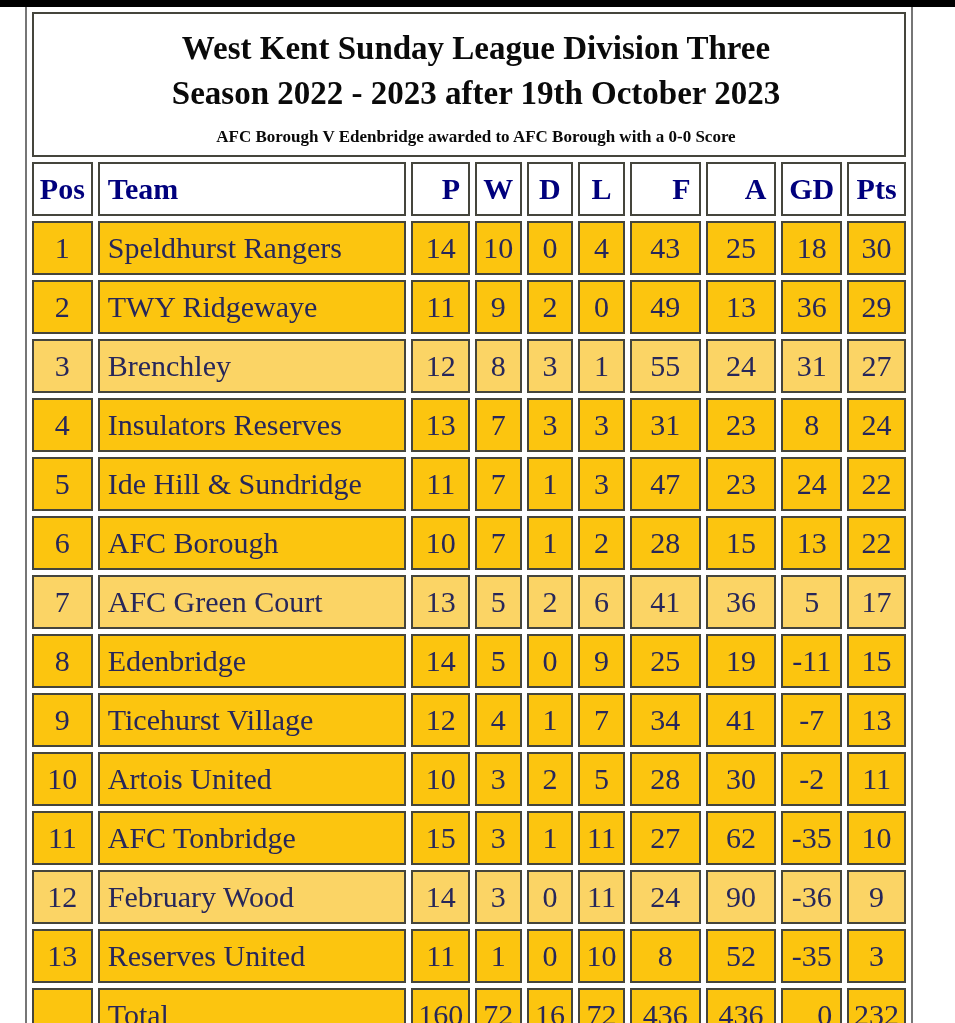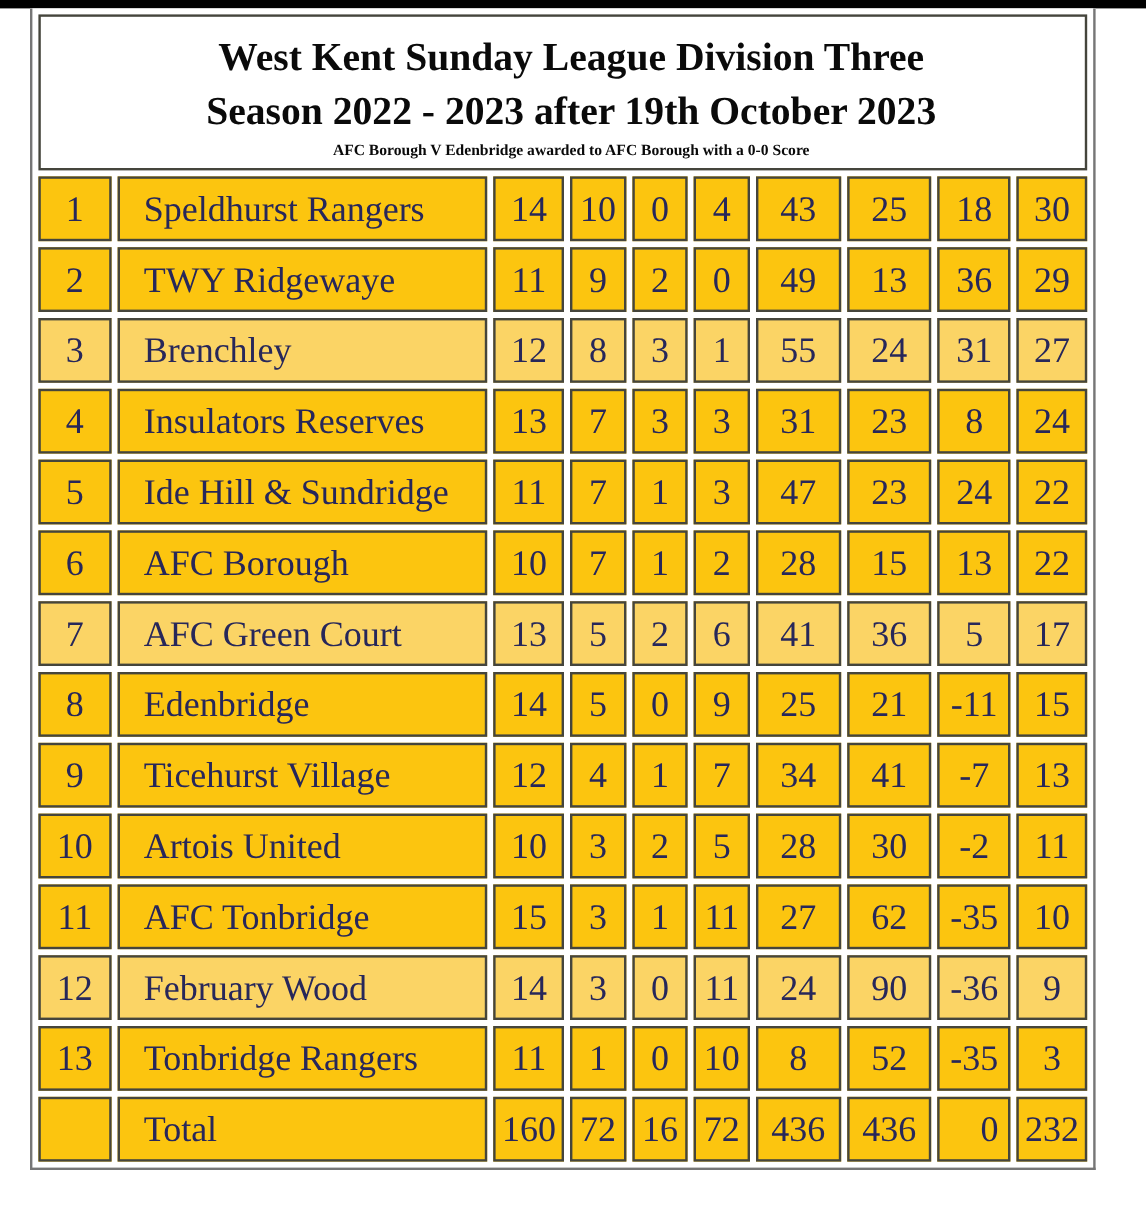--- a/index.html
+++ b/index.html
@@ -52,45 +52,45 @@
     background: #ffffff;
     color: #00007d;
     font-weight: bold;
     text-align: center;
   }
   th.col-team { text-align: left; padding-left: 8px; }
   th.col-pos  { text-align: center; }
   th.col-p, th.col-f, th.col-a { text-align: right; padding-right: 8px; }
 
   td { color: #27275a; text-align: center; }
-  td.col-team { text-align: left; padding-left: 20px; }
+  td.col-team { text-align: left; padding-left: 8px; }
 
   tr.team-row td, tr.total-row td { background: #fcc50f; }
   tr.team-row.light td { background: #fbd465; }
   tr.total-row td.col-gd { text-align: right; padding-right: 8px; }
 
   .title-cell {
     background: #ffffff;
     border: 2px solid #45453c;
     text-align: center;
     height: auto;
     padding: 12px 4px 8px 18px;
     white-space: normal;
   }
   .title-line {
     font-size: 33px;
     font-weight: bold;
     color: #0a0a0a;
     line-height: 1.35;
   }
   .note-line {
-    font-size: 13px;
+    font-size: 17px;
     font-weight: bold;
     color: #0a0a0a;
-    margin-top: 3px;
+    margin-top: 13px;
   }
 </style>
 </head>
 <body>
 
 <div class="top-bar"></div>
 
 <div class="outer">
   <table class="league">
     <colgroup>
@@ -106,20 +106,32 @@
         <col class="c-pts">
     </colgroup>
     <tbody>
       <tr>
         <td class="title-cell" colspan="10">
           <div class="title-line">West Kent Sunday League Division Three</div>
           <div class="title-line">Season 2022 - 2023 after 19th October 2023</div>
           <div class="note-line">AFC Borough V Edenbridge awarded to AFC Borough with a 0-0 Score</div>
         </td>
       </tr>
+      <tr id="header-row">
+          <th class="col-pos">Pos</th>
+          <th class="col-team">Team</th>
+          <th class="col-p">P</th>
+          <th class="col-w">W</th>
+          <th class="col-d">D</th>
+          <th class="col-l">L</th>
+          <th class="col-f">F</th>
+          <th class="col-a">A</th>
+          <th class="col-gd">GD</th>
+          <th class="col-pts">Pts</th>
+        </tr>
 
     <tr class="team-row">
           <td class="col-pos">1</td>
           <td class="col-team">Speldhurst Rangers</td>
           <td class="col-p">14</td>
           <td class="col-w">10</td>
           <td class="col-d">0</td>
           <td class="col-l">4</td>
           <td class="col-f">43</td>
           <td class="col-a">25</td>
@@ -199,21 +211,21 @@
           <td class="col-pts">17</td>
         </tr>
         <tr class="team-row">
           <td class="col-pos">8</td>
           <td class="col-team">Edenbridge</td>
           <td class="col-p">14</td>
           <td class="col-w">5</td>
           <td class="col-d">0</td>
           <td class="col-l">9</td>
           <td class="col-f">25</td>
-          <td class="col-a">21</td>
+          <td class="col-a">19</td>
           <td class="col-gd">-11</td>
           <td class="col-pts">15</td>
         </tr>
         <tr class="team-row">
           <td class="col-pos">9</td>
           <td class="col-team">Ticehurst Village</td>
           <td class="col-p">12</td>
           <td class="col-w">4</td>
           <td class="col-d">1</td>
           <td class="col-l">7</td>
@@ -253,21 +265,21 @@
           <td class="col-w">3</td>
           <td class="col-d">0</td>
           <td class="col-l">11</td>
           <td class="col-f">24</td>
           <td class="col-a">90</td>
           <td class="col-gd">-36</td>
           <td class="col-pts">9</td>
         </tr>
         <tr class="team-row">
           <td class="col-pos">13</td>
-          <td class="col-team">Tonbridge Rangers</td>
+          <td class="col-team">Reserves United</td>
           <td class="col-p">11</td>
           <td class="col-w">1</td>
           <td class="col-d">0</td>
           <td class="col-l">10</td>
           <td class="col-f">8</td>
           <td class="col-a">52</td>
           <td class="col-gd">-35</td>
           <td class="col-pts">3</td>
         </tr>
         <tr class="total-row">

